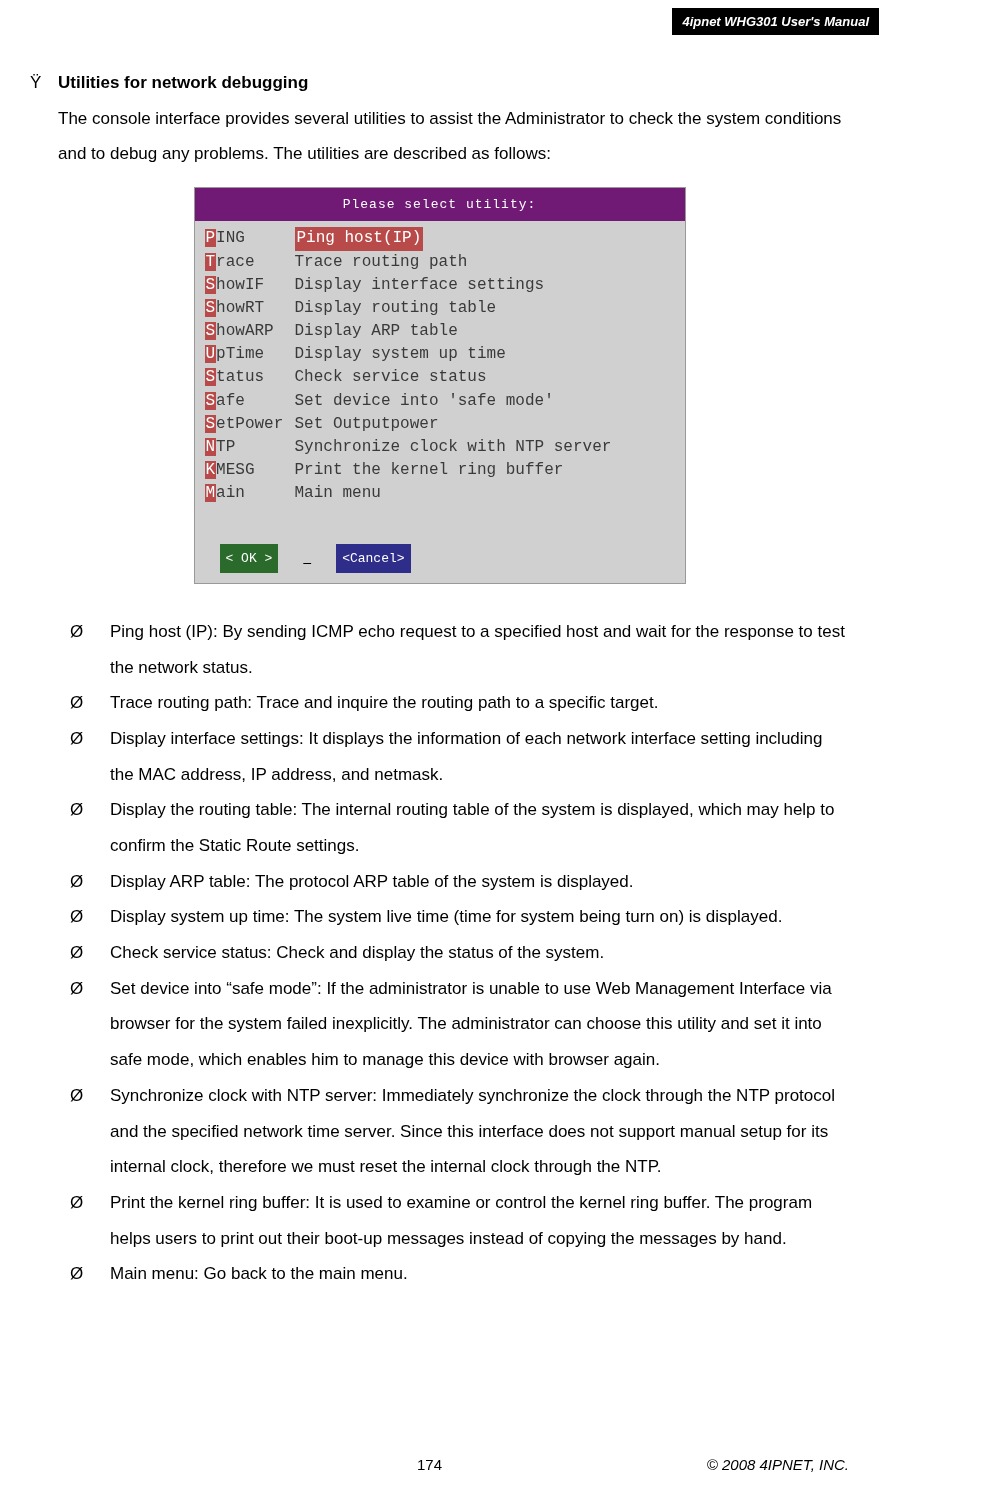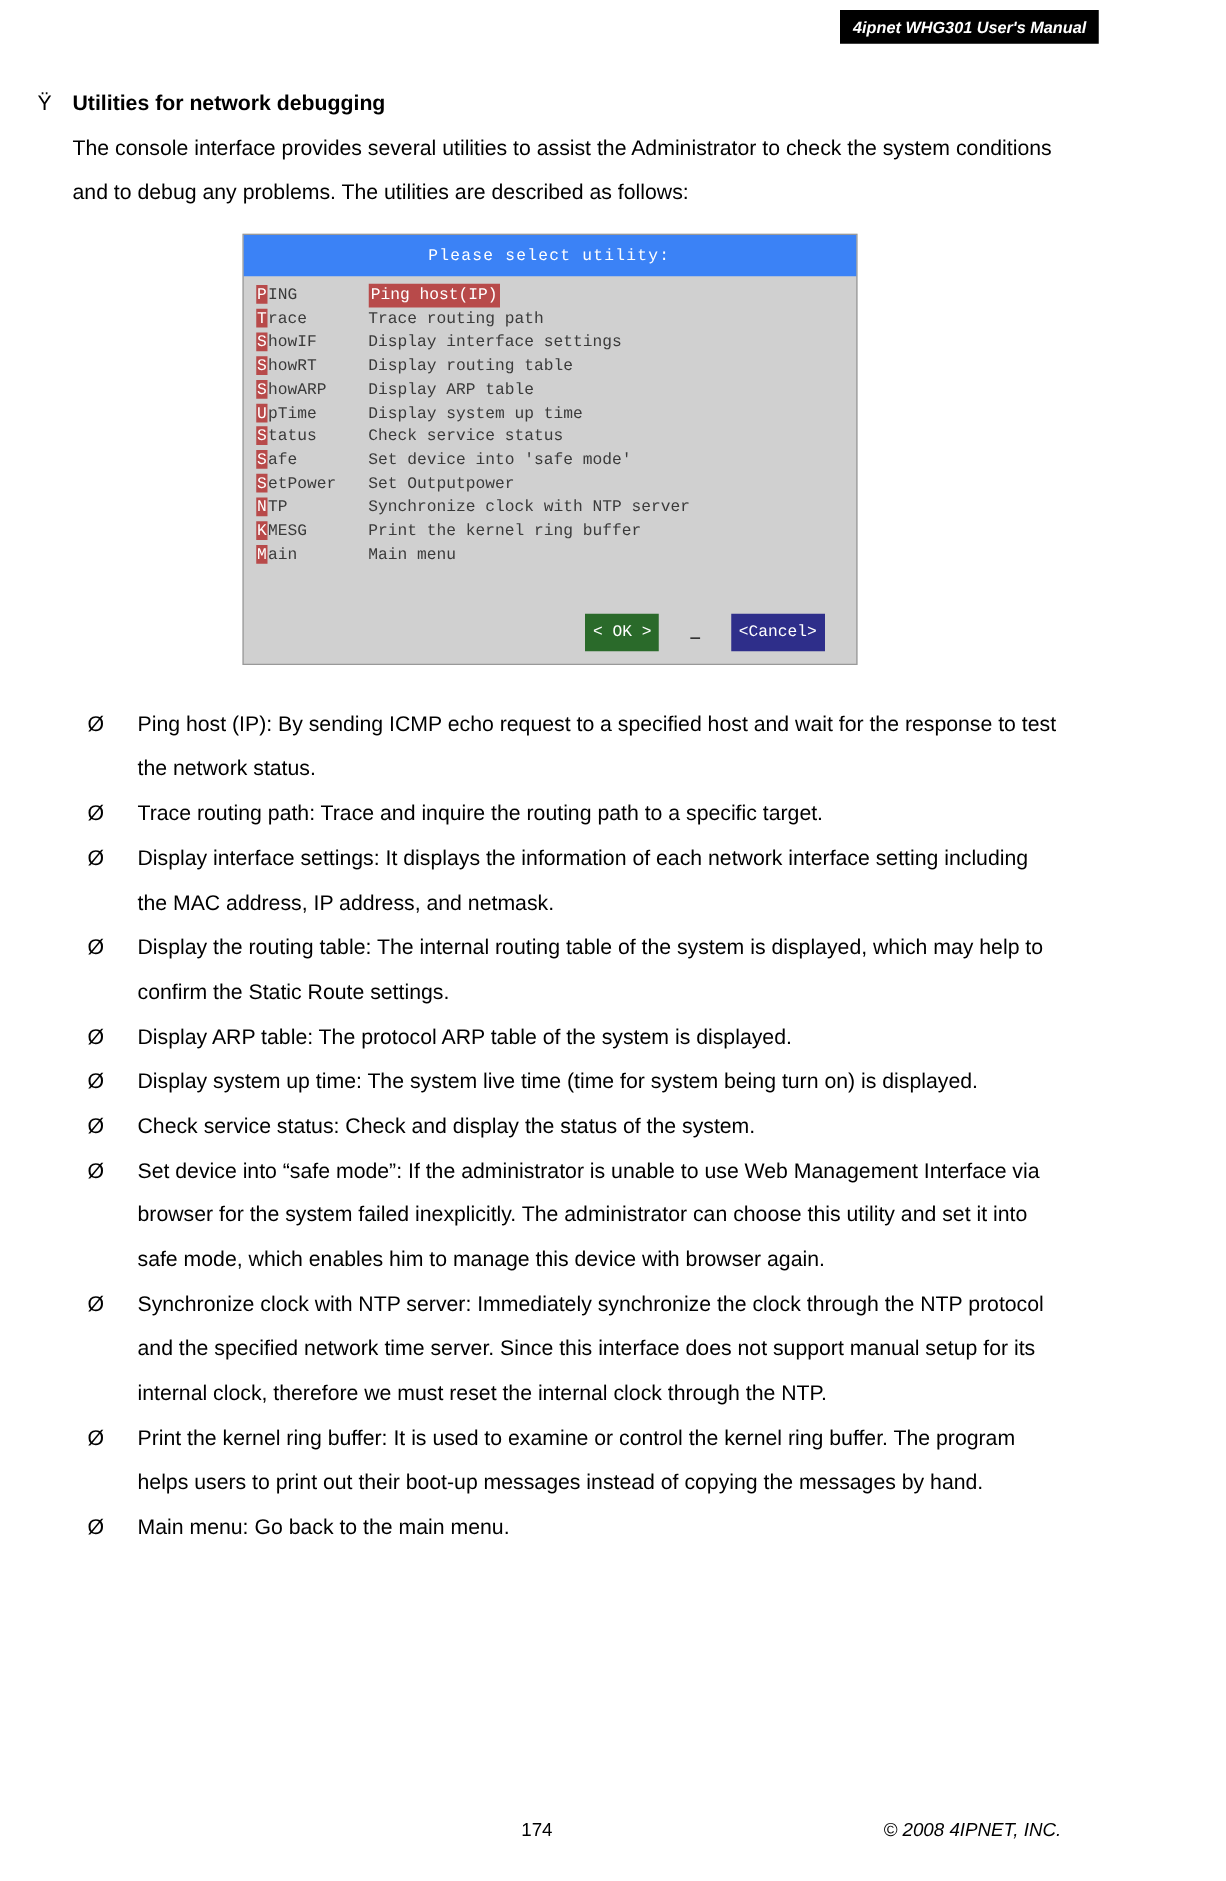--- a/index.html
+++ b/index.html
@@ -46,33 +46,33 @@
   .intro {
     margin-left: 28px;
   }
   .mono-box {
     margin: 15px auto 30px auto;
     width: 490px;
     border: 1px solid #999;
     background: #d0d0d0;
   }
   .mono-header {
-    background: #3b82f6;
+    background: #701a75;
     color: #fff;
     font-family: "Courier New", monospace;
     font-size: 13px;
     text-align: center;
     padding: 3px 0;
     letter-spacing: 1px;
     filter: blur(0.3px);
   }
   .mono-body {
     padding: 6px 10px 30px 10px;
     font-family: "Courier New", monospace;
-    font-size: 13px;
+    font-size: 16px;
     line-height: 1.45;
     color: #3a3a3a;
     filter: blur(0.4px);
   }
   .mono-row {
     display: flex;
     white-space: nowrap;
   }
   .mono-cmd {
     width: 90px;
@@ -82,21 +82,21 @@
     background: #b84a4a;
     color: #fff;
     padding: 0 1px;
   }
   .mono-desc.selected {
     background: #b84a4a;
     color: #fff;
     padding: 0 2px;
   }
   .mono-footer {
-    text-align: right;
+    text-align: left;
     padding: 8px 0 10px 0;
     font-family: "Courier New", monospace;
     font-size: 13px;
     filter: blur(0.4px);
     text-decoration: underline;
   }
   .mono-btn {
     display: inline-block;
     margin: 0 25px;
     padding: 1px 6px;

